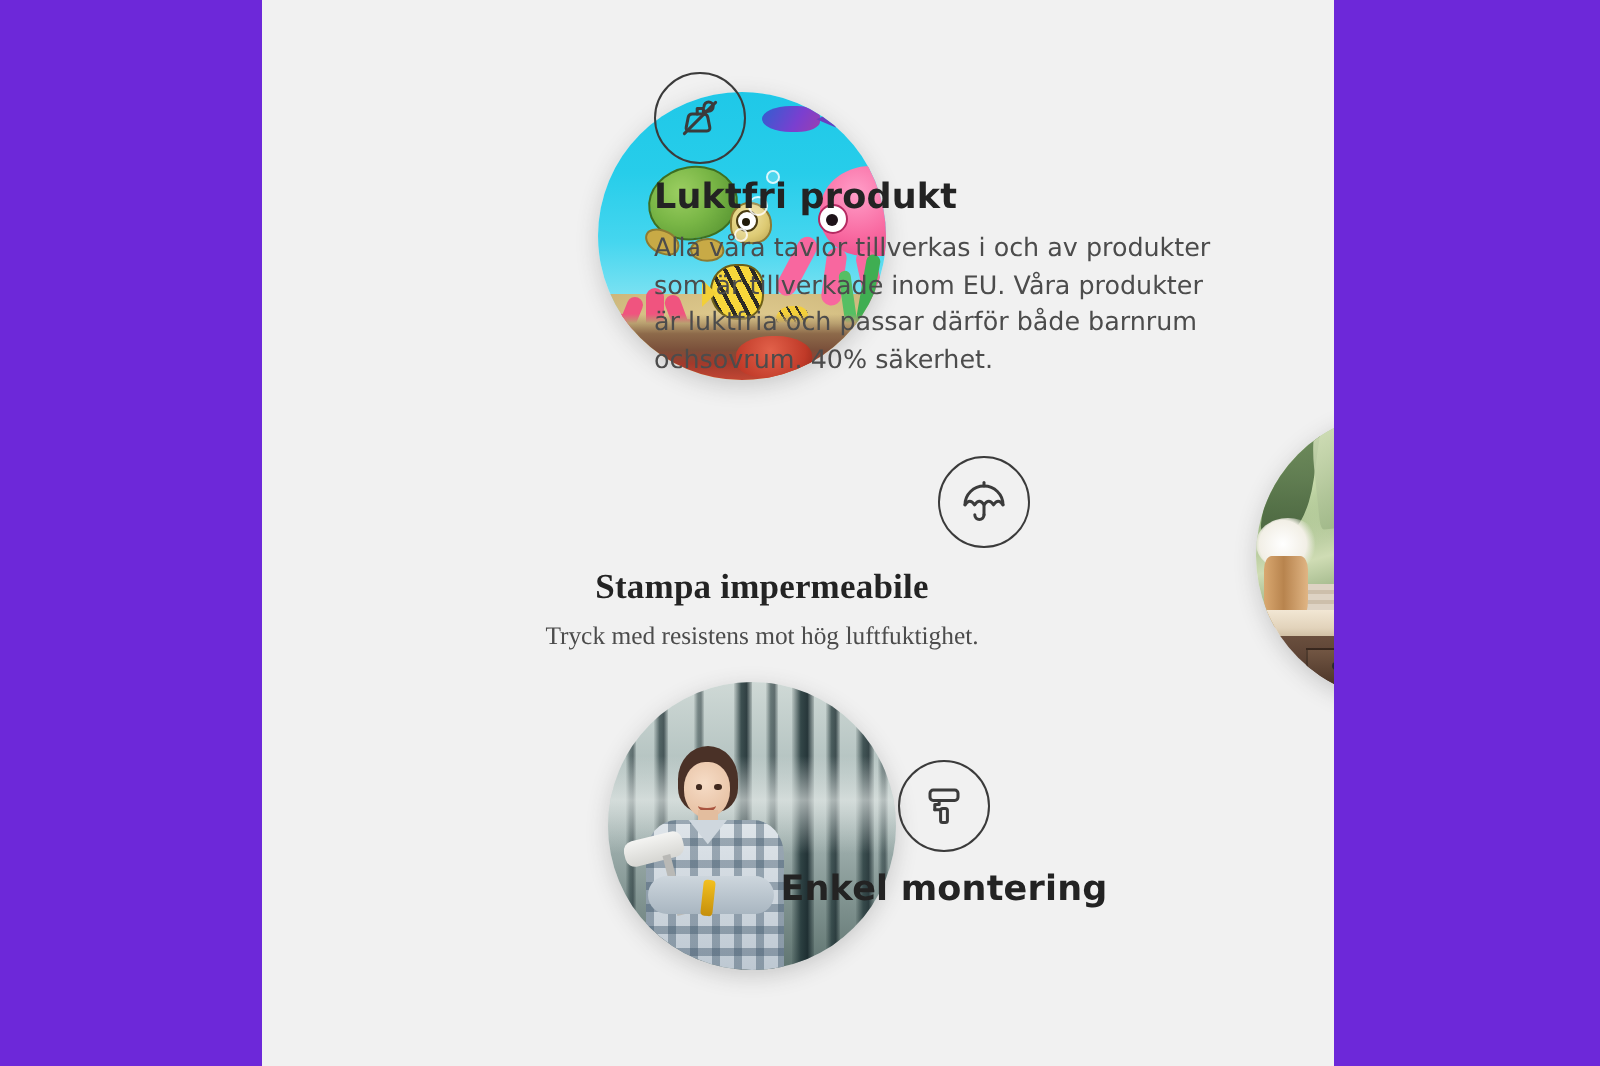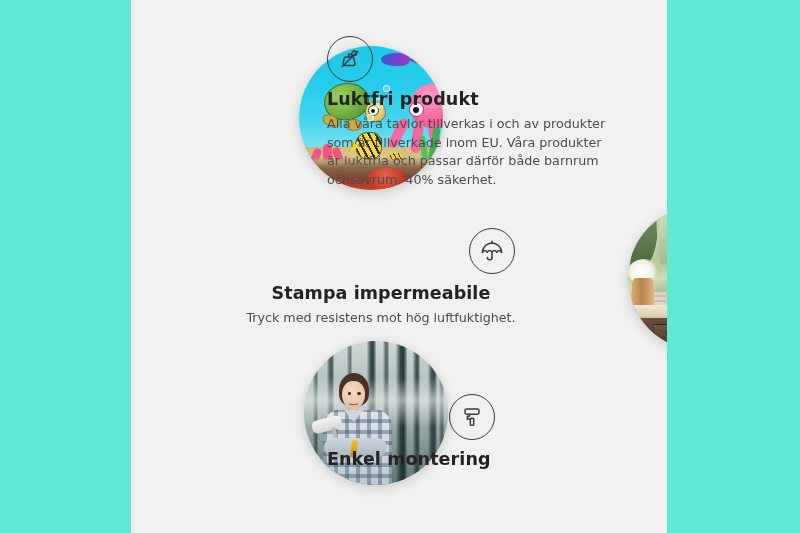--- a/index.html
+++ b/index.html
@@ -12,21 +12,21 @@
     width: 800px;
     height: 533px;
     overflow: hidden;
     font-family: "DejaVu Sans", "Liberation Sans", sans-serif;
   }
 
   #stage {
     position: relative;
     width: 800px;
     height: 533px;
-    background: #5eead4;
+    background: #6d28d9;
   }
 
   
   #panel {
     position: absolute;
     left: 131px;
     top: 0px;
     width: 536px;
     height: 533px;
     background: #f1f1f1;
@@ -62,26 +62,26 @@
     font-size: 12.7px;
     color: #4c4c4c;
     line-height: 1.47;
     margin: 0;
   }
 
   
   #feature-1 { left: 196px; top: 36px; width: 290px; text-align: left; }
 
   
-  #feature-2 { left: 80px; top: 228px; width: 340px; text-align: center; }
+  #feature-2 { left: 80px; top: 228px; width: 340px; text-align: center; font-family: Liberation Serif, serif; }
   #feature-2 .icon-wrap { margin: 0 auto 0 258px; }
   #feature-2 .f-title { margin-top: 9px; }
 
   
-  #feature-3 { left: 196px; top: 394px; width: 290px; text-align: left; }
+  #feature-3 { left: 196px; top: 380px; width: 290px; text-align: center; }
   #feature-3 .icon-wrap { margin: 0 auto 0 122px; }
   #feature-3 .f-title { margin-top: 9px; }
 
   
   .photo {
     position: absolute;
     border-radius: 50%;
     overflow: hidden;
     box-shadow: 0 3px 11px rgba(60,60,60,0.22);
   }

